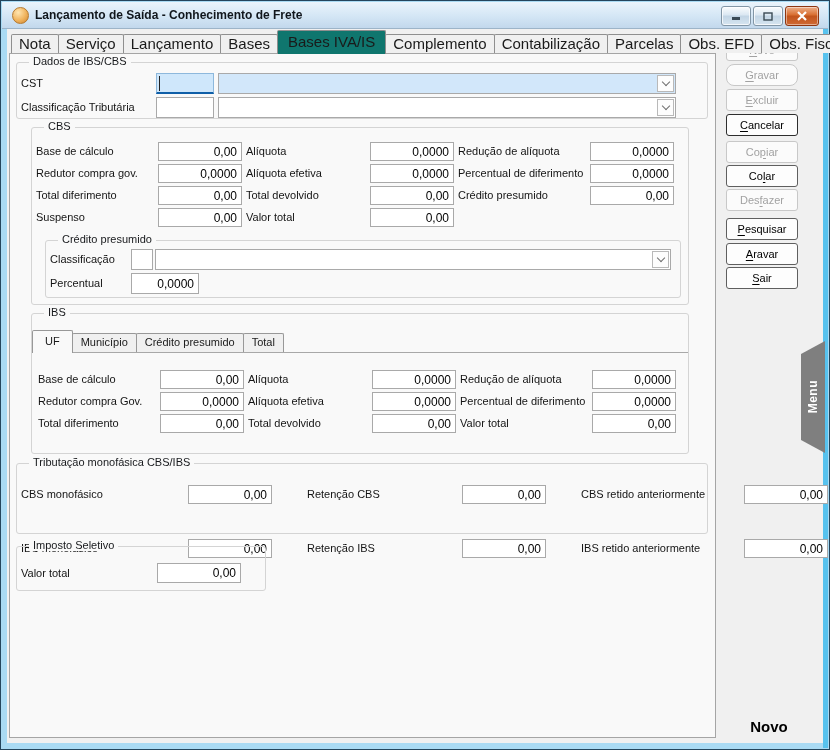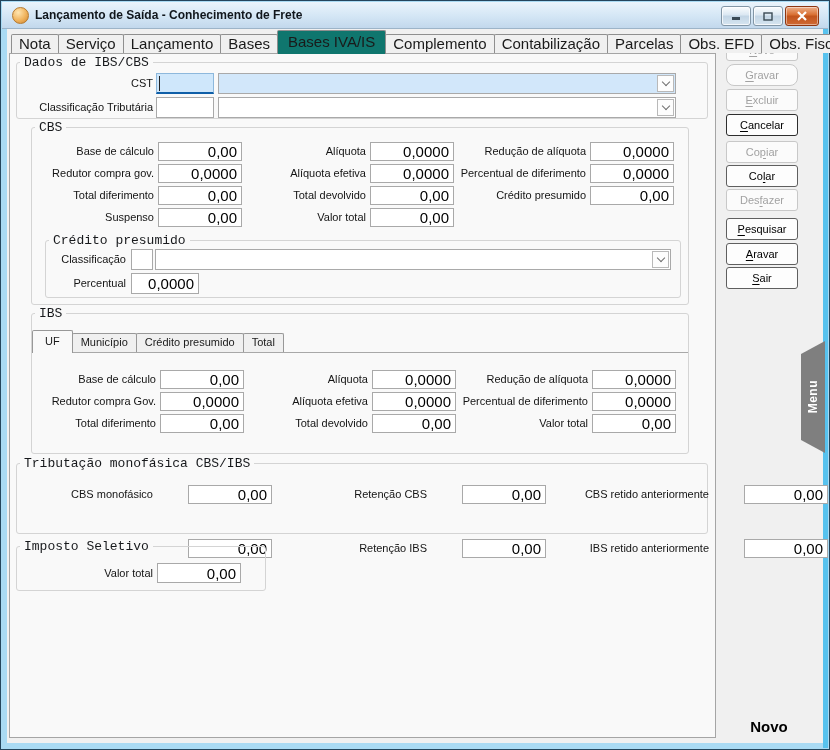--- a/index.html
+++ b/index.html
@@ -44,25 +44,25 @@
   .tab.active {
     height:24px; line-height:21px; padding:0 10px; background:#0f766e;
     margin-bottom:-1px; position:relative; z-index:7;
   }
   .page {
     position:absolute; left:2px; top:24px; width:707px; height:685px;
     background:#f9f9f9; border:1px solid #a5a5a5;
   }
   
   .group { position:absolute; border:1px solid #d4d4d4; border-radius:3px; }
-  .gtitle { position:absolute; top:-8px; left:3px; background:#f9f9f9; padding:0 4px; font-size:13px; color:#17191c; white-space:nowrap;font-family:Liberation Mono, monospace; }
-  .flabel { font-size:11px; color:#141414; text-align:right; line-height:19px; white-space:nowrap; }
+  .gtitle { position:absolute; top:-8px; left:12px; background:#f9f9f9; padding:0 4px; font-size:11px; color:#17191c; white-space:nowrap; }
+  .flabel { font-size:11px; color:#141414; text-align:left; line-height:19px; white-space:nowrap; }
   .fbox {
     height:19px; background:#ffffff; border:1px solid #a9a9a9;
-    font-size:15px; color:#000; text-align:right; padding:1px 4px 0 0; line-height:16px;
+    font-size:12px; color:#000; text-align:right; padding:1px 4px 0 0; line-height:16px;
   }
   .grid { position:absolute; display:grid; column-gap:4px; row-gap:3px; align-items:center; }
   .cols-a { grid-template-columns:132px 84px 120px 84px 128px 84px; } 
   .cols-b { grid-template-columns:118px 84px 120px 84px 128px 84px; } 
   .row { position:absolute; height:21px; }
   .row .flabel { position:absolute; top:1px; }
   .codebox { position:absolute; top:0; height:21px; background:#fff; border:1px solid #a9a9a9; }
   .codebox.focus {
     background:#cfe7fb; border:1px solid #8db8dc; border-bottom:2px solid #0f5fa8;
   }

